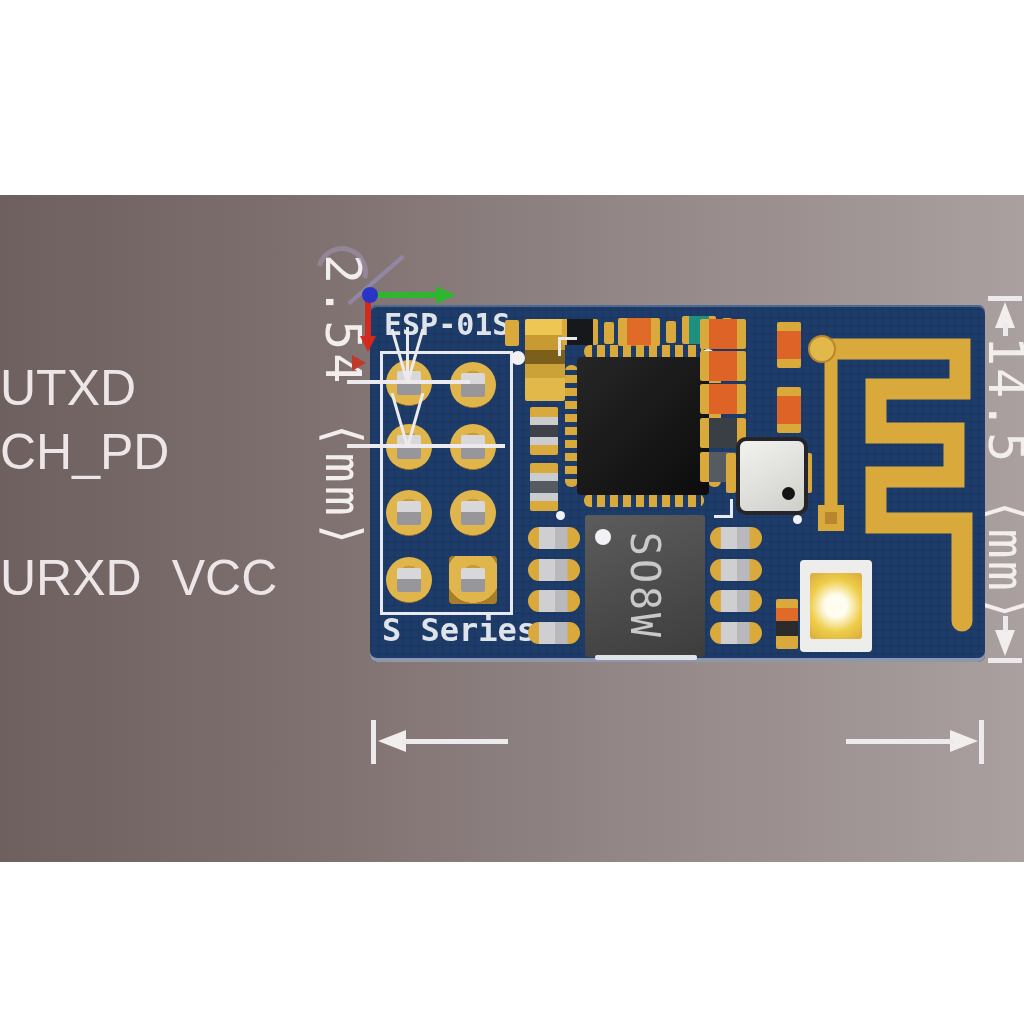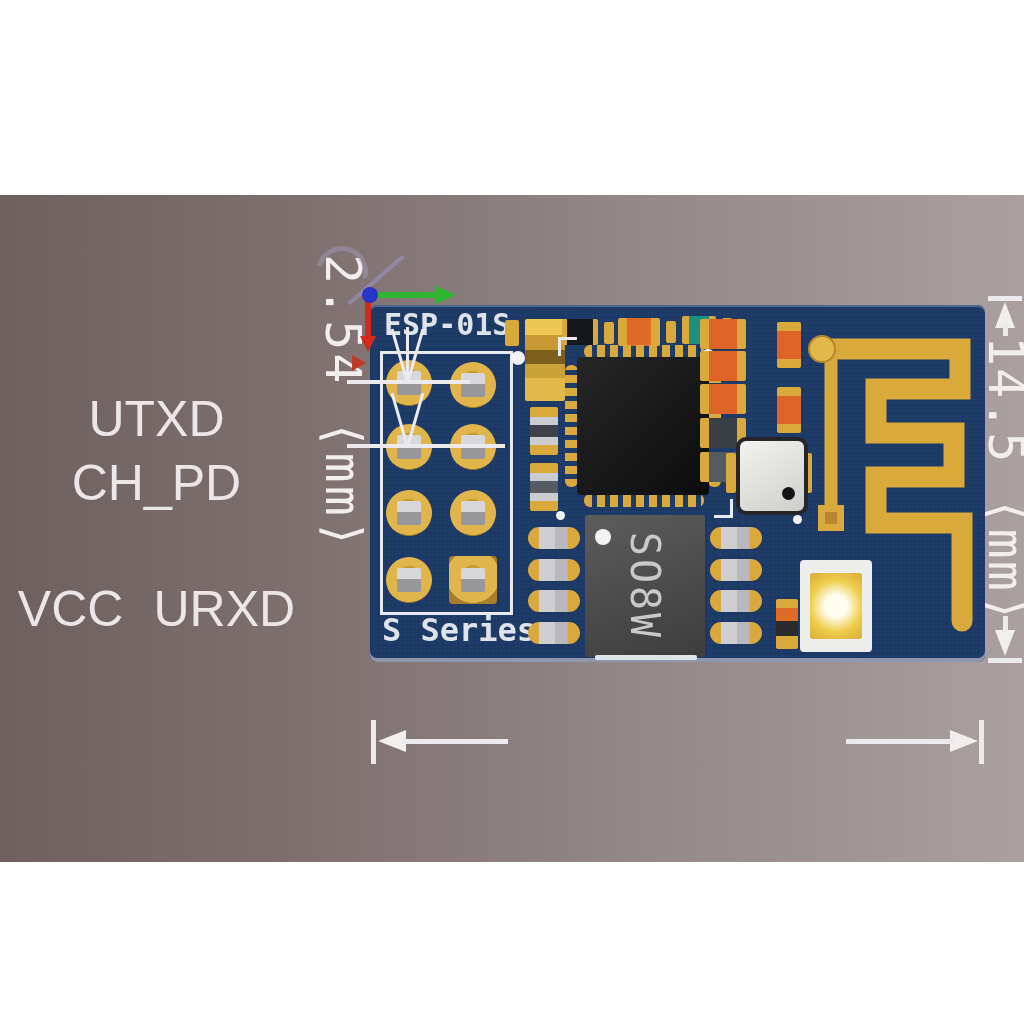--- a/index.html
+++ b/index.html
@@ -1,23 +1,23 @@
 <!DOCTYPE html>
 <html><head>
 <meta charset="utf-8">
 <style>
   html,body{margin:0;padding:0;background:#ffffff;}
   .stage{position:relative;width:1024px;height:1024px;background:#ffffff;overflow:hidden;
          font-family:"DejaVu Sans Mono","DejaVu Sans",monospace;}
   .backdrop{position:absolute;left:0;top:195px;width:1024px;height:667px;
             background:linear-gradient(90deg,#6e605f 0%,#7d6f6e 28%,#938787 62%,#aaa09f 100%);}
   
-  .pin-row{position:absolute;left:0;width:313px;height:50px;display:flex;justify-content:center;
+  .pin-row{position:absolute;left:0;width:313px;height:50px;display:flex;justify-content:flex-start;
            gap:30px;font-family:"Liberation Sans",sans-serif;font-size:50px;line-height:50px;
-           color:#ece6e8;font-weight:400;margin-top:31px;}
+           color:#ece6e8;font-weight:400;}
   
   .dim-text{color:#f2eeee;white-space:nowrap;}
   .dim-pitch{position:absolute;left:369px;top:254px;font-size:50px;line-height:52px;letter-spacing:3px;
              transform:rotate(90deg);transform-origin:0 0;}
   .dim-width{position:absolute;left:477px;top:706px;width:400px;text-align:center;font-size:58px;line-height:62px;letter-spacing:1px;}
   .dim-height{position:absolute;left:1032px;top:336px;font-size:50px;line-height:52px;letter-spacing:2px;
               transform:rotate(90deg);transform-origin:0 0;}
   
   .abs{position:absolute;}
   .wline{position:absolute;background:#eceaec;z-index:6;}
@@ -65,22 +65,22 @@
 <div class="stage">
   <div class="backdrop"></div>
 
   <div class="pin-row" style="top:363px">
     <span>UTXD</span>
   </div>
   <div class="pin-row" style="top:427px">
     <span>CH_PD</span>
   </div>
   <div class="pin-row" style="top:553px">
-    <span>VCC</span>
-      <span>URXD</span>
+    <span>URXD</span>
+      <span>VCC</span>
   </div>
 
   <div class="dim-text dim-pitch">2.54 ⟨mm⟩</div>
   <div class="abs" style="left:316px;top:246px;width:42px;height:42px;border-radius:50%;border:5px solid rgba(160,150,180,.55);border-bottom-color:transparent;border-left-color:transparent;transform:rotate(-30deg);z-index:2;"></div>
   <div class="abs" style="left:340px;top:278px;width:72px;height:4px;background:rgba(150,140,180,.75);transform:rotate(-41deg);z-index:2;"></div>
 
   <div class="axis-line" style="left:373px;top:292px;width:64px;height:6px;background:#2fb52f;"></div>
   <div class="tri" style="left:436px;top:286px;border-top:9px solid transparent;border-bottom:9px solid transparent;border-left:20px solid #2fb52f;"></div>
   <div class="axis-line" style="left:365px;top:298px;width:6px;height:38px;background:#d42a1e;"></div>
   <div class="tri" style="left:360px;top:336px;border-left:8px solid transparent;border-right:8px solid transparent;border-top:16px solid #d42a1e;"></div>

